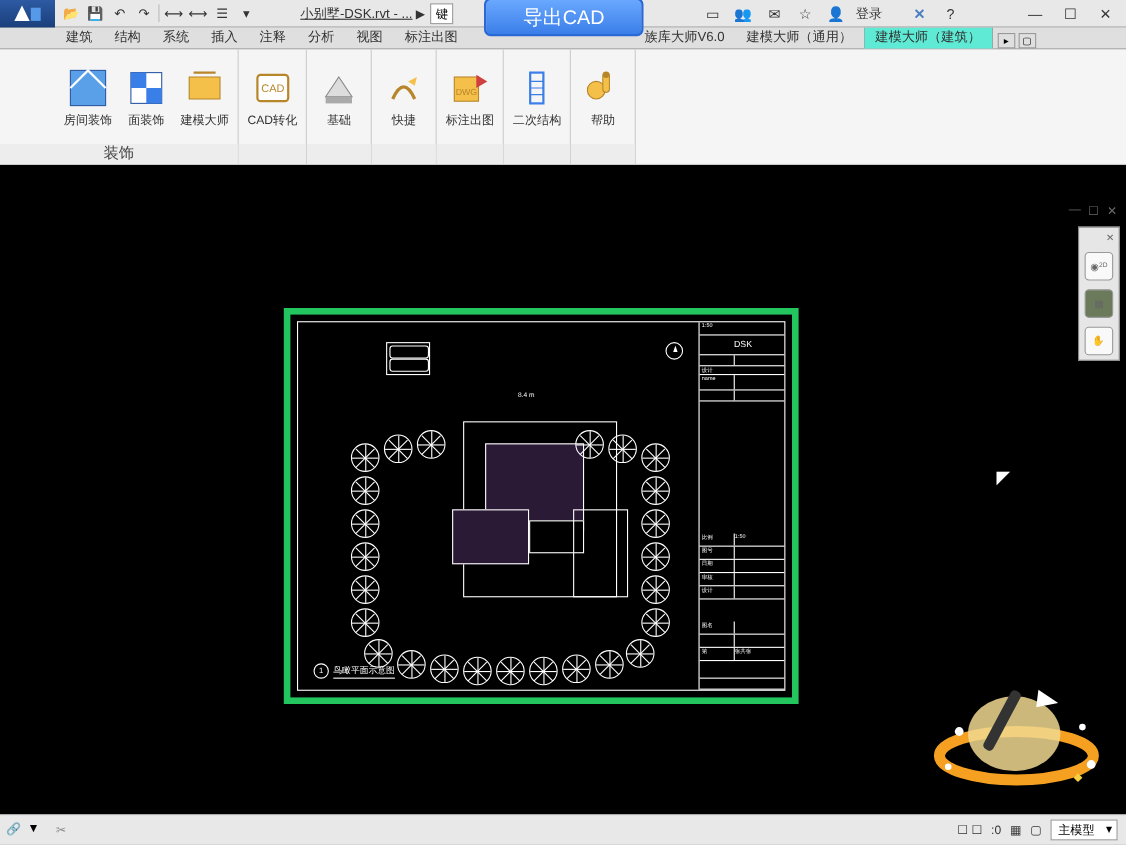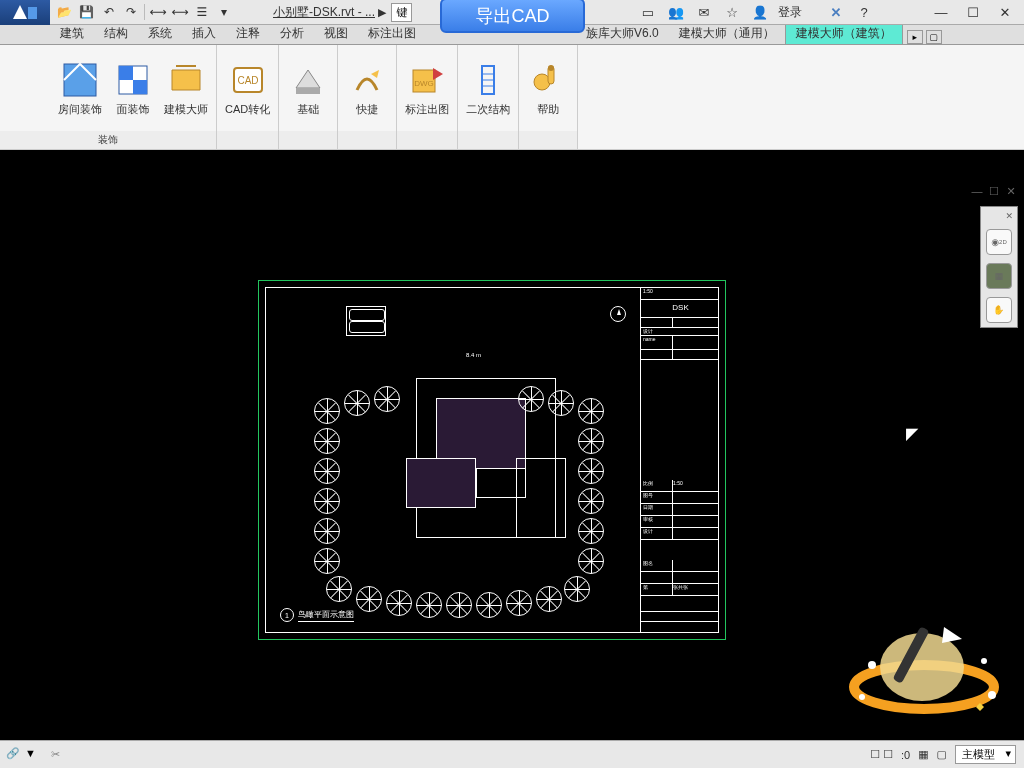--- a/index.html
+++ b/index.html
@@ -24,32 +24,32 @@
 
 .tabbar { height: 20px; background: #dfdfdf; border-bottom: 1px solid #999; display: flex; align-items: end; padding-left: 50px; font-size: 12px; }
 .tab { padding: 2px 10px; color: #333; cursor: pointer; white-space: nowrap; }
 .tab.active { background: #5eead4; border: 1px solid #999; border-bottom: none; border-top-left-radius: 3px; border-top-right-radius: 3px; }
 .tab-end { margin-left: 4px; display: flex; gap: 3px; }
 .tab-icon { width: 16px; height: 14px; border: 1px solid #999; font-size: 9px; display: flex; align-items: center; justify-content: center; }
 
 .ribbon { height: 105px; background: #f5f5f5; border-bottom: 1px solid #ccc; display: flex; }
 .r-panel { border-right: 1px solid #ccc; display: flex; flex-direction: column; }
 .r-body { flex: 1; display: flex; align-items: center; justify-content: flex-end; gap: 2px; padding: 2px 4px; }
-.r-label { height: 18px; font-size: 10px; text-align: center; color: #444; background: #ededed; display: flex; align-items: center; justify-content: center; }
+.r-label { height: 18px; font-size: 14px; text-align: center; color: #444; background: #ededed; display: flex; align-items: center; justify-content: center; }
 .r-btn { display: flex; flex-direction: column; align-items: center; gap: 2px; padding: 2px 4px; min-width: 50px; }
 .r-btn-icon { width: 40px; height: 40px; display: flex; align-items: center; justify-content: center; }
 .r-btn-label { font-size: 11px; color: #333; text-align: center; }
 
 .viewport { position: absolute; top: 150px; left: 0; right: 0; bottom: 28px; background: #000; }
 .vp-controls { position: absolute; top: 34px; right: 6px; display: flex; gap: 3px; }
 .vp-ctrl { width: 14px; height: 14px; font-size: 11px; color: #666; display: flex; align-items: center; justify-content: center; }
 .sidecube { position: absolute; top: 56px; right: 6px; width: 38px; background: #e6e6e6; border: 1px solid #888; padding: 4px; display: flex; flex-direction: column; gap: 8px; align-items: center; }
 .cube-item { width: 26px; height: 26px; border: 1px solid #999; border-radius: 4px; background: #f9f9f9; font-size: 9px; display: flex; align-items: center; justify-content: center; color: #666; }
 
-.drawing { position: absolute; left: 258px; top: 130px; width: 468px; height: 360px; border: 1px solid #22c55e; }
+.drawing { position: absolute; left: 258px; top: 130px; width: 468px; height: 360px; border: 6px solid #22c55e; }
 .drawing-inner { position: absolute; left: 6px; top: 6px; right: 6px; bottom: 6px; border: 1px solid #fff; }
 .titleblock { position: absolute; right: 0; top: 0; width: 78px; height: 100%; border-left: 1px solid #fff; }
 .tb-row { border-bottom: 1px solid #fff; height: 12px; font-size: 5px; color: #fff; padding-left: 2px; }
 .tb-cell-split { display: flex; }
 .tb-cell-split > div:first-child { width: 30px; border-right: 1px solid #fff; }
 .plan-label { position: absolute; left: 14px; bottom: 10px; display: flex; align-items: center; gap: 4px; }
 .plan-circle { width: 14px; height: 14px; border: 1px solid #fff; border-radius: 50%; font-size: 7px; color: #fff; display: flex; align-items: center; justify-content: center; }
 .plan-text { font-size: 8px; color: #fff; border-bottom: 1px solid #fff; padding-bottom: 1px; }
 .compass { position: absolute; right: 92px; top: 18px; width: 16px; height: 16px; border: 1px solid #fff; border-radius: 50%; }
 .compass::after { content: ''; position: absolute; left: 6px; top: 2px; width: 0; height: 0; border-left: 2px solid transparent; border-right: 2px solid transparent; border-bottom: 6px solid #fff; }

